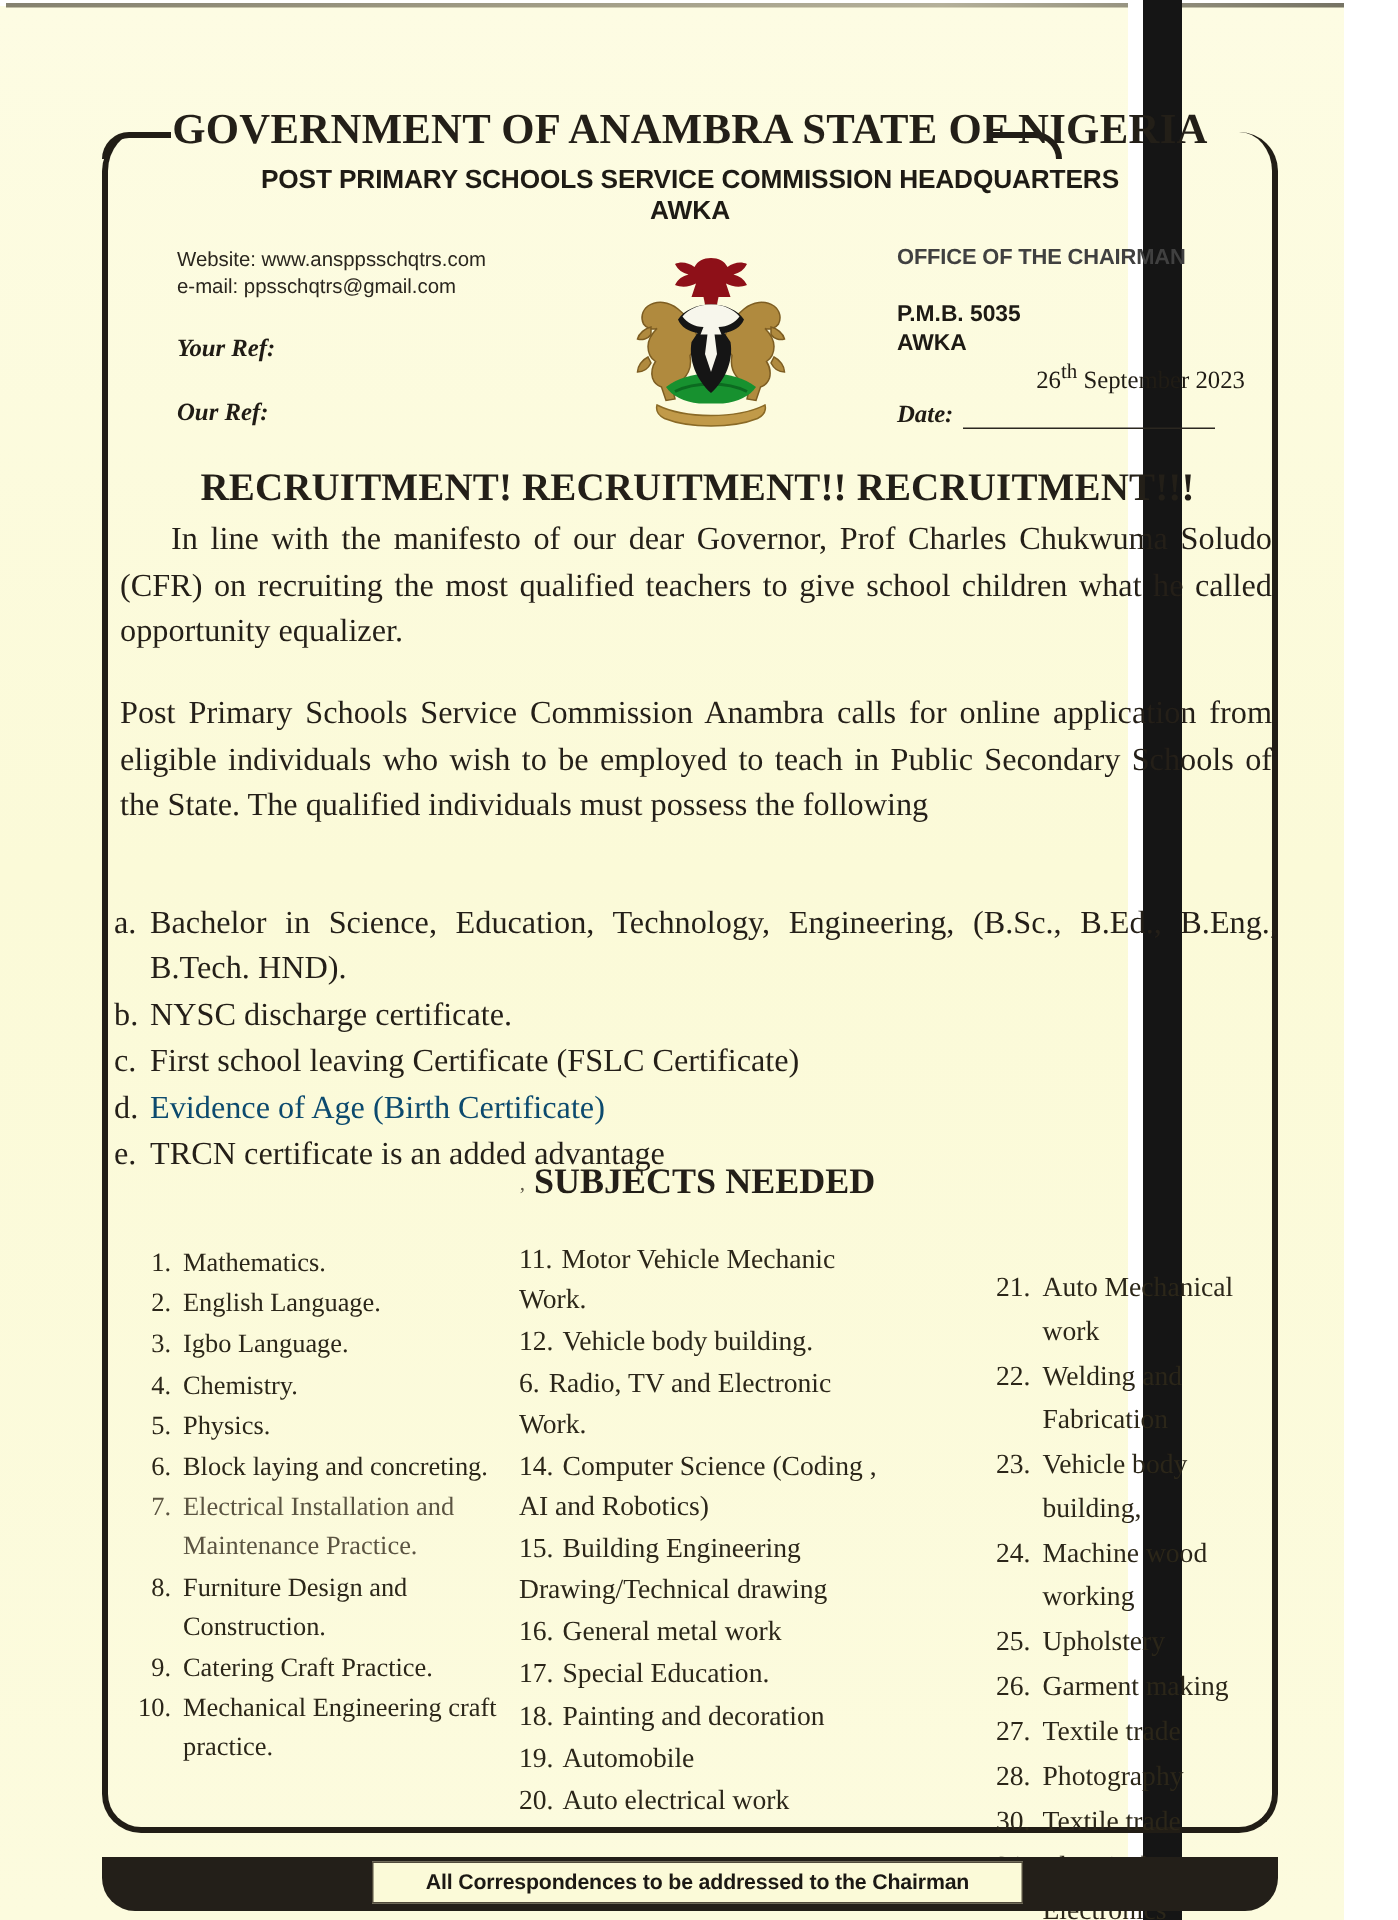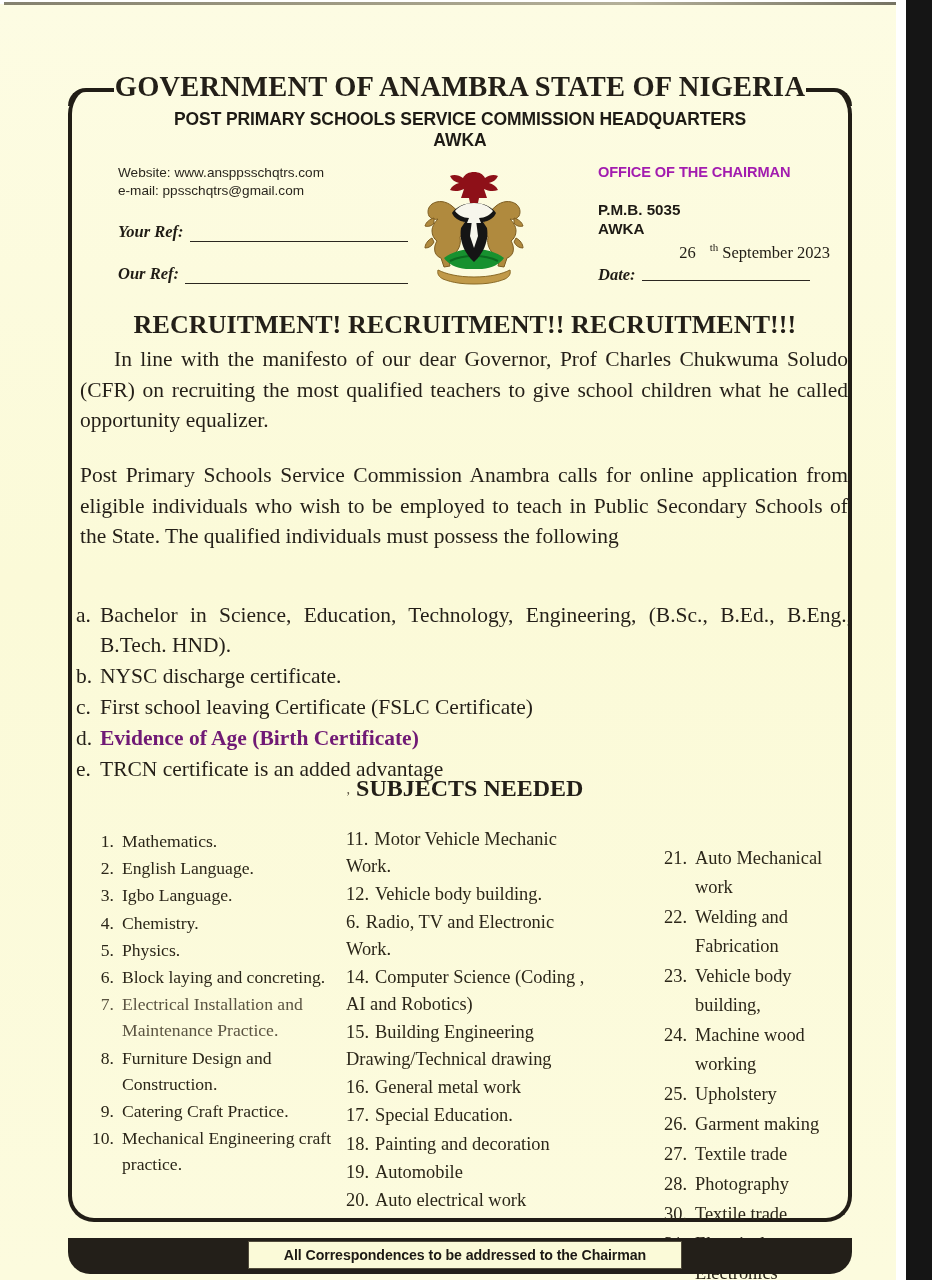--- a/index.html
+++ b/index.html
@@ -10,21 +10,21 @@
   body {
     width: 932px;
     height: 1280px;
     overflow: hidden;
     font-family: "Liberation Serif", serif;
   }
 
   
   #scan {
     position: relative;
-    width: 932px;
+    width: 788px;
     height: 1280px;
     background: #ffffff;
   }
   .paper {
     position: absolute;
     left: 0;
     top: 4px;
     width: 896px;
     height: 1276px;
     background: #fcfbdf;
@@ -134,22 +134,23 @@
   }
   .contact-line {
     font-family: "Liberation Sans", sans-serif;
     font-size: 13.6px;
     color: #2a261e;
     line-height: 1.32;
     white-space: nowrap;
   }
   .ref-row {
     display: flex;
-    align-items: flex-end;
+    align-items: flex-start;
     margin-top: 22px;
+    flex-direction: column;
   }
   .ref-label {
     font-family: "Liberation Serif", serif;
     font-weight: bold;
     font-style: italic;
     font-size: 16.5px;
     color: #201c15;
     white-space: nowrap;
   }
   .ref-rule {
@@ -162,48 +163,47 @@
   .contact-right {
     position: absolute;
     left: 598px;
     top: 164px;
     width: 250px;
   }
   .office-title {
     font-family: "Liberation Sans", sans-serif;
     font-weight: bold;
     font-size: 14.6px;
-    color: #a21caf;
+    color: #404040;
     letter-spacing: -0.1px;
     white-space: nowrap;
   }
   .pmb {
     margin-top: 21px;
     font-family: "Liberation Sans", sans-serif;
     font-weight: bold;
     font-size: 15.2px;
     color: #1d1a14;
     line-height: 1.22;
   }
   .date-value {
     margin-top: 3px;
     text-align: right;
     padding-right: 18px;
     font-family: "Liberation Serif", serif;
     font-size: 16.5px;
     color: #201c15;
   }
   .date-value sup {
-    font-size: 11px;
+    font-size: 14px;
     vertical-align: super;
-    margin-left: 14px;
   }
   .date-row {
     display: flex;
-    align-items: center;
+    align-items: flex-end;
     margin-top: 2px;
     width: 212px;
   }
 
   
   .coat {
     position: absolute;
     left: 398px;
     top: 166px;
     width: 152px;
@@ -253,21 +253,21 @@
     margin-bottom: 1px;
   }
   .req-marker {
     width: 24px;
     flex: 0 0 24px;
   }
   .req-text {
     flex: 1;
     text-align: justify;
   }
-  .req-text.faded { color: #701a75; font-weight: bold; }
+  .req-text.faded { color: #0c4a6e; }
 
   
   .subjects-title {
     position: absolute;
     left: 84px;
     top: 775px;
     width: 762px;
     text-align: center;
     font-family: "Liberation Serif", serif;
     font-weight: bold;

